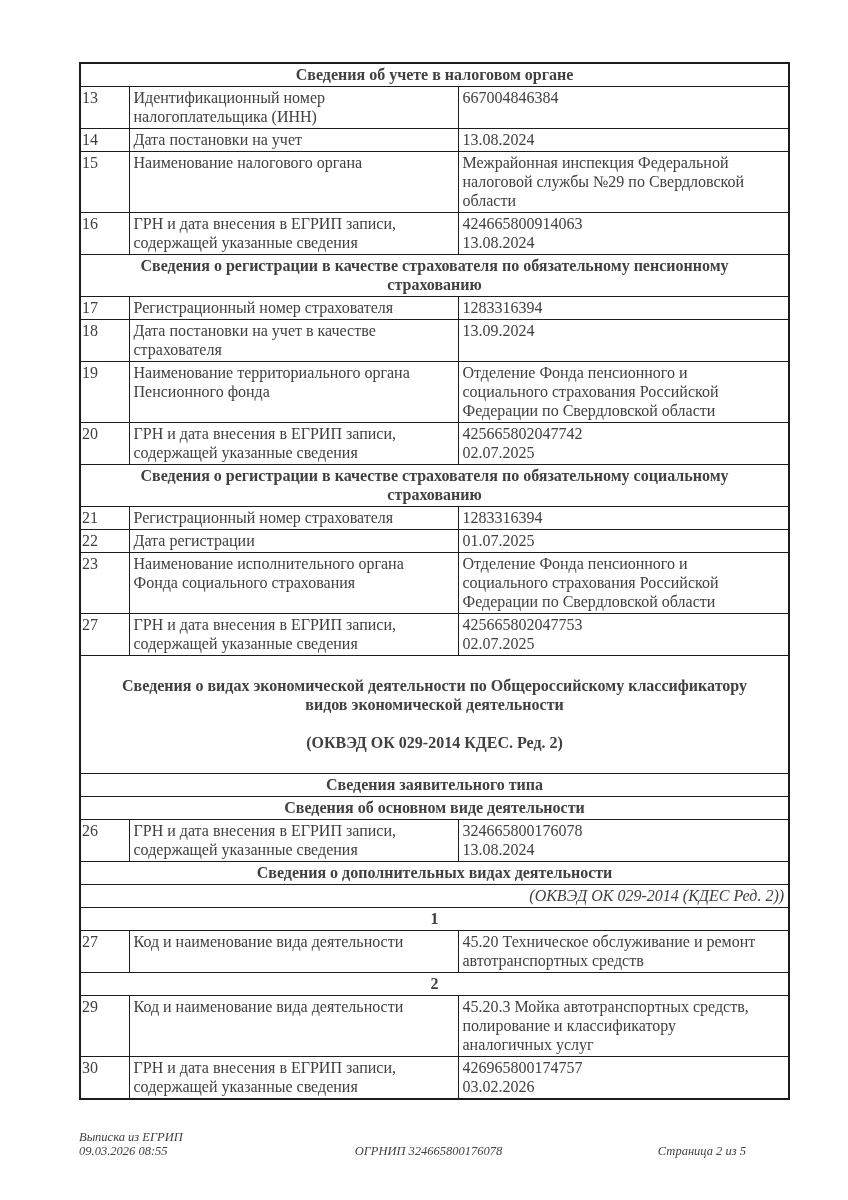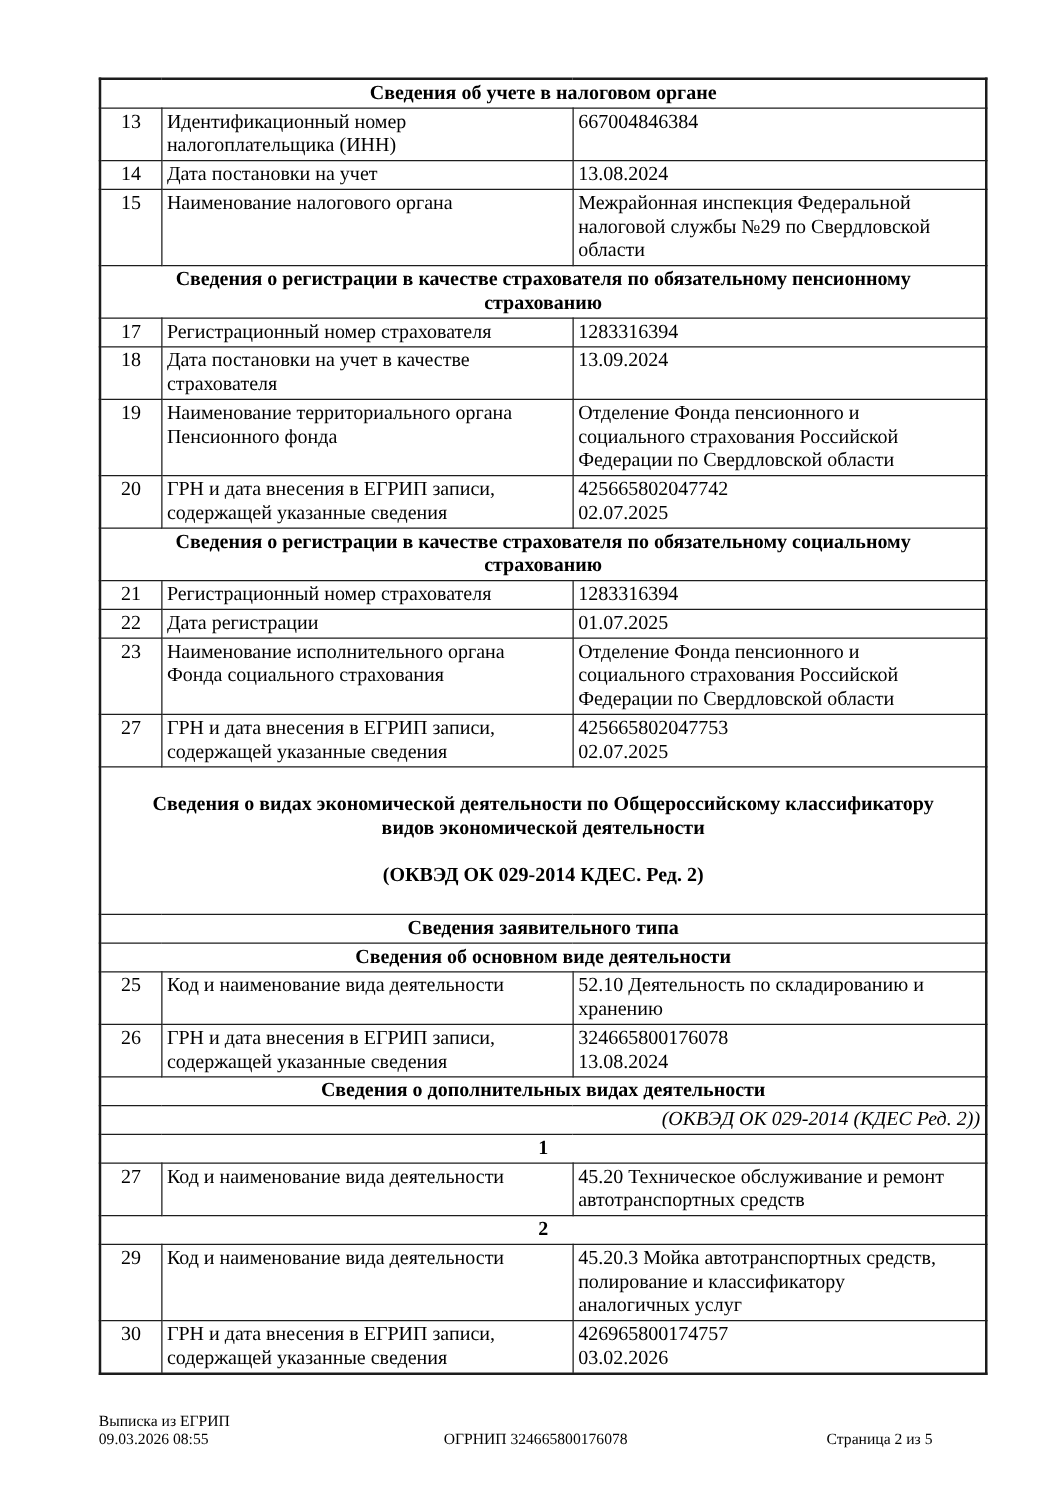--- a/index.html
+++ b/index.html
@@ -2,21 +2,21 @@
 <html lang="ru"><head>
 <meta charset="utf-8">
 <style>
   * { margin:0; padding:0; box-sizing:border-box; }
   html,body { background:#e9e9e9; }
   .page {
     position:relative;
     width:848px; height:1200px;
     background:#ffffff;
     font-family:"Liberation Serif","DejaVu Serif",serif;
-    color:#000000;
+    color:#404040;
     overflow:hidden;
     margin:0 auto;
   }
   table.egrip {
     position:absolute; left:79px; top:62px;
     width:709px;
     border-collapse:collapse;
     table-layout:fixed;
     font-size:16px;
     line-height:19px;
@@ -24,28 +24,28 @@
   }
   col.c1 { width:49px; }
   col.c2 { width:329px; }
   col.c3 { width:331px; }
   td {
     border:1px solid #1c1c1c;
     vertical-align:top;
     padding:1px 4px 2px 4px;
     white-space:pre-line;
   }
-  td.num { text-align:center; padding-left:1px; padding-right:1px; }
+  td.num { text-align:left; padding-left:1px; padding-right:1px; }
   td.sec { text-align:center; font-weight:bold; }
   td.sec .it, td.it { }
   td.sec-plain { text-align:right; font-style:italic; font-weight:normal; }
   .footer {
     position:absolute; left:79px; top:1129px;
     width:699px; height:29px;
-    font-size:12.5px; line-height:14px;
+    font-size:12.5px; line-height:14px;font-style:italic;
   }
   .f-left  { position:absolute; left:0; bottom:0; }
   .f-center{ position:absolute; left:50%; transform:translateX(-50%); bottom:0;margin-top:28px; }
   .f-right { position:absolute; right:32px; bottom:0; }
 </style>
 </head>
 <body>
 
 <div class="page">
 
@@ -71,20 +71,27 @@
         <td class="lbl">Дата постановки на учет</td>
         <td class="val">13.08.2024</td>
       </tr>
       <tr>
         <td class="num">15</td>
         <td class="lbl">Наименование налогового органа</td>
         <td class="val">Межрайонная инспекция Федеральной
 налоговой службы №29 по Свердловской
 области</td>
       </tr>
+      <tr>
+        <td class="num">16</td>
+        <td class="lbl">ГРН и дата внесения в ЕГРИП записи,
+содержащей указанные сведения</td>
+        <td class="val">424665800914063
+13.08.2024</td>
+      </tr>
 
       <tr>
         <td colspan="3" class="sec">Сведения о регистрации в качестве страхователя по обязательному пенсионному
 страхованию</td>
       </tr>
       <tr>
         <td class="num">17</td>
         <td class="lbl">Регистрационный номер страхователя</td>
         <td class="val">1283316394</td>
       </tr>
@@ -145,26 +152,20 @@
           <div>Сведения о видах экономической деятельности по Общероссийскому классификатору
 видов экономической деятельности</div>
           <div class="it">(ОКВЭД ОК 029-2014 КДЕС. Ред. 2)</div>
         </td>
       </tr>
       <tr>
         <td colspan="3" class="sec">Сведения заявительного типа</td>
       </tr>
       <tr>
         <td colspan="3" class="sec it">Сведения об основном виде деятельности</td>
-      </tr>
-      <tr>
-        <td class="num">25</td>
-        <td class="lbl">Код и наименование вида деятельности</td>
-        <td class="val">52.10 Деятельность по складированию и
-хранению</td>
       </tr>
       <tr>
         <td class="num">26</td>
         <td class="lbl">ГРН и дата внесения в ЕГРИП записи,
 содержащей указанные сведения</td>
         <td class="val">324665800176078
 13.08.2024</td>
       </tr>
       <tr>
         <td colspan="3" class="sec it">Сведения о дополнительных видах деятельности</td>

